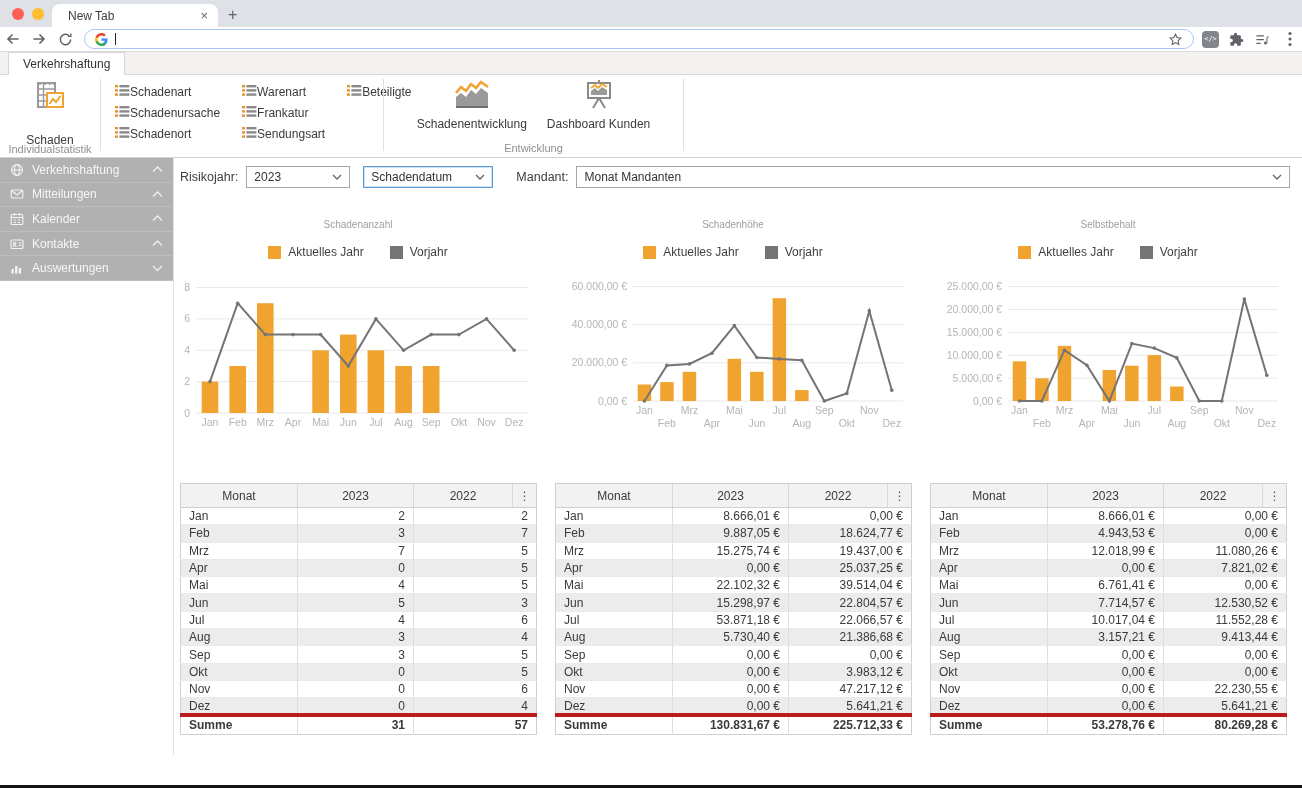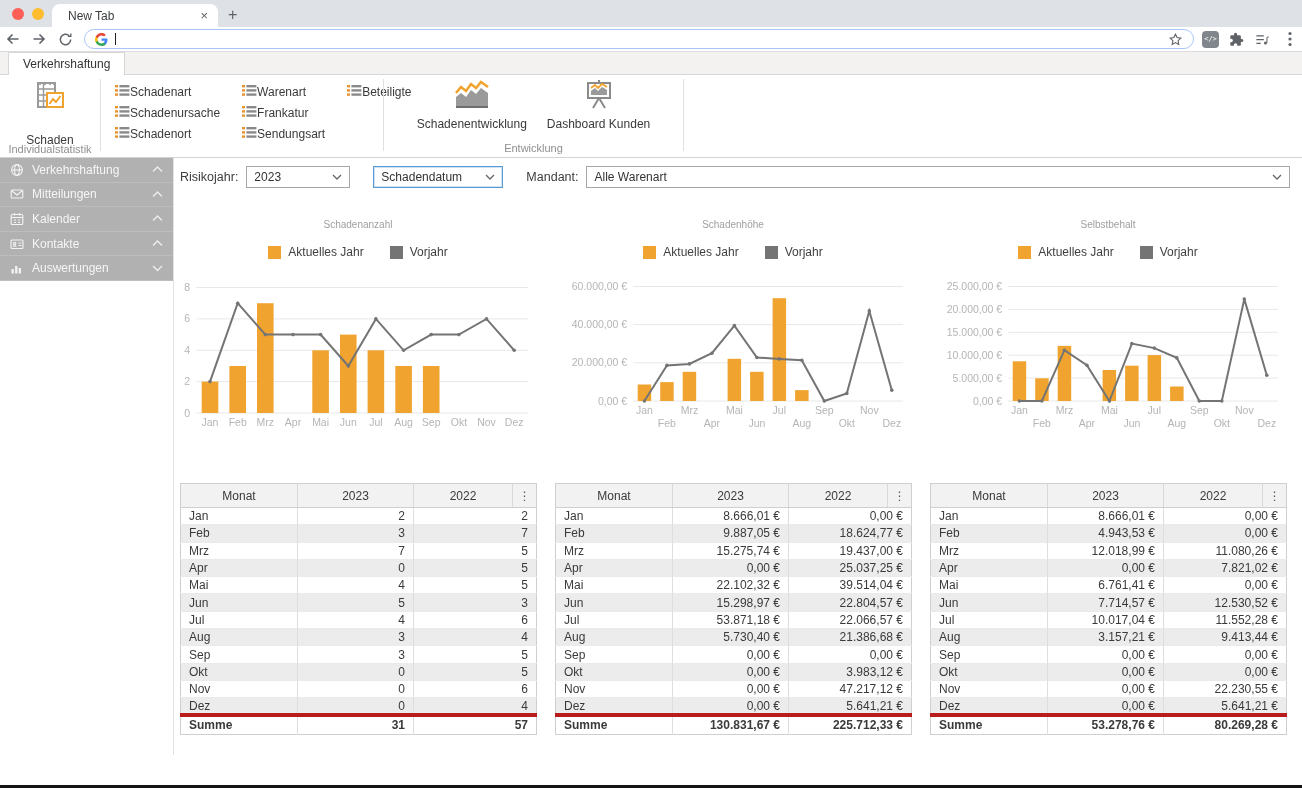--- a/index.html
+++ b/index.html
@@ -388,29 +388,29 @@
 
   <div class="content" id="content">
     <div class="filters">
       <span class="flabel">Risikojahr:</span>
       <div class="fselect" style="width:104px; margin-left:8px">
         <span>2023</span>
         <svg width="10" height="6" viewBox="0 0 10 6" fill="none" stroke="#666" stroke-width="1.3">
             <path d="M1 1l4 4 4-4"></path>
           </svg>
       </div>
-      <div class="fselect focused" style="width:130px; margin-left:23px">
+      <div class="fselect focused" style="width:130px; margin-left:13px">
         <span>Schadendatum</span>
         <svg width="10" height="6" viewBox="0 0 10 6" fill="none" stroke="#666" stroke-width="1.3">
             <path d="M1 1l4 4 4-4"></path>
           </svg>
       </div>
       <span class="flabel" style="margin-left:23px">Mandant:</span>
       <div class="fselect" style="flex:1; margin-left:8px; margin-right:12px">
-        <span>Alle Warenart</span>
+        <span>Monat Mandanten</span>
         <svg width="10" height="6" viewBox="0 0 10 6" fill="none" stroke="#666" stroke-width="1.3">
             <path d="M1 1l4 4 4-4"></path>
           </svg>
       </div>
     </div>
 
   <div class="panel" style="left: 2px;">
         <div class="panel-title">Schadenanzahl</div>
         <div class="legend">
           <span class="leg-item">

